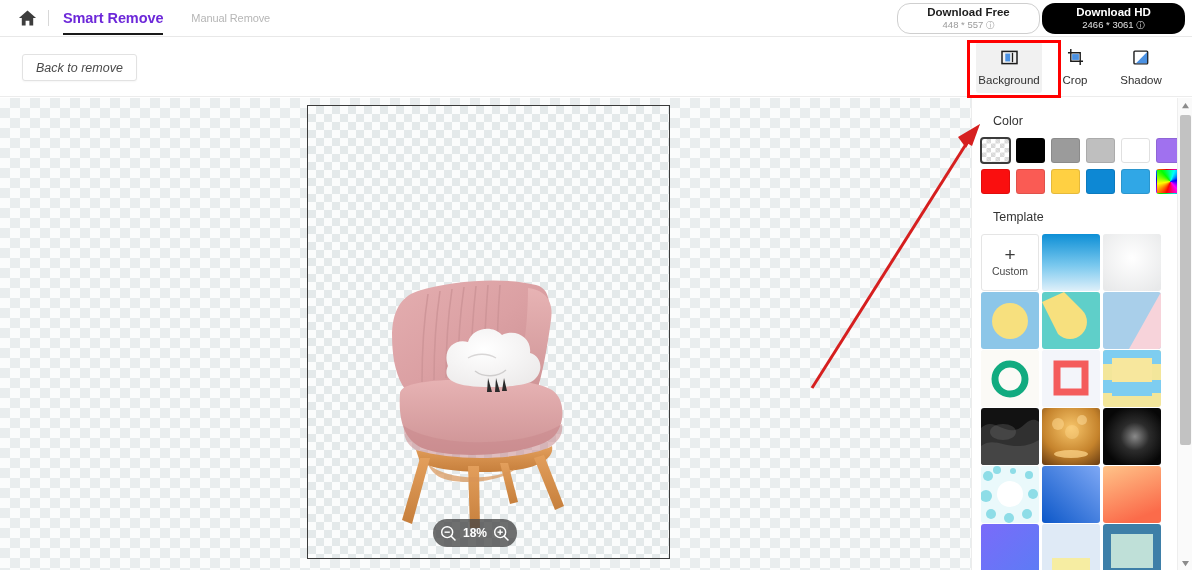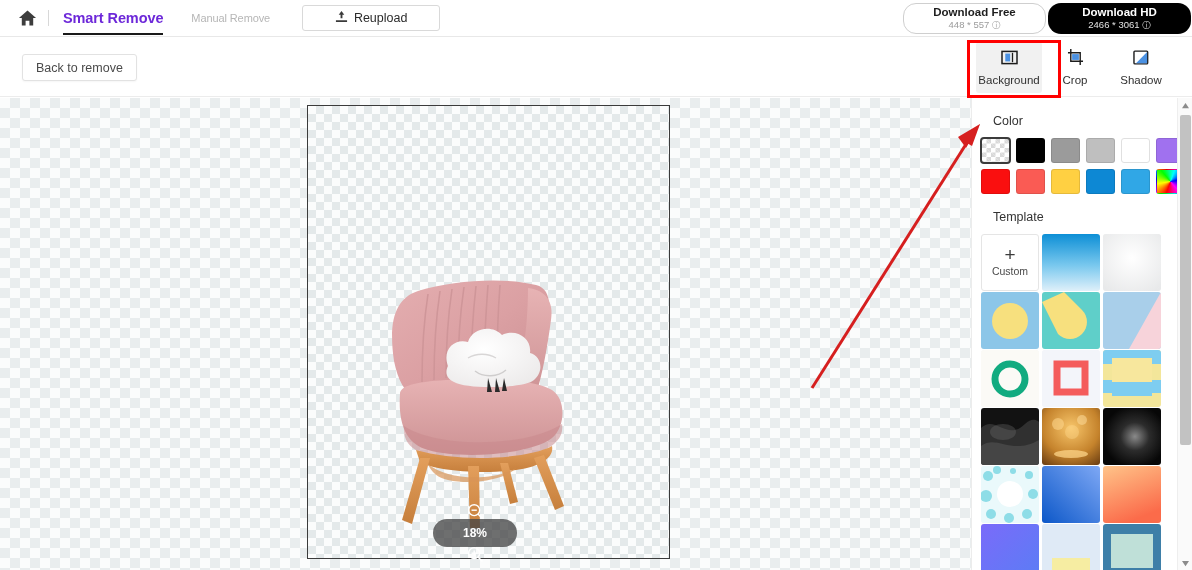--- a/index.html
+++ b/index.html
@@ -45,36 +45,37 @@
     position: absolute; right: 0; top: 0; height: 37px; display: flex; align-items: stretch;
   }
   .dl-btn {
     width: 143px; height: 31px; margin-top: 3px;
     display: flex; flex-direction: column; align-items: center; justify-content: center;
     cursor: pointer; line-height: 1.15; border-radius: 13px;
   }
   .dl-free { border: 1px solid #cfcfcf; background: #fff; }
   .dl-free .dl-title { font-size: 11.5px; font-weight: bold; color: #1d1d1d; }
   .dl-free .dl-sub { font-size: 9.5px; color: #9b9b9b; }
-  .dl-hd { background: #000; margin-left: 2px; margin-right: 1px; }
+  .dl-hd { background: #000; margin-left: 2px; margin-right: 7px; }
   .dl-hd .dl-title { font-size: 11.5px; font-weight: bold; color: #fff; }
   .dl-hd .dl-sub { font-size: 9.5px; color: #e2e2e2; }
   .dl-sub .info { font-size: 8.5px; }
 
   
   .subbar {
     position: absolute; top: 38px; left: 0; width: 1192px; height: 59px;
     background: #fff; border-bottom: 1px solid #ececec;
   }
   .back-btn {
     position: absolute; left: 22px; top: 16px;
     height: 27px; padding: 0 13px; border: 1px solid #e2e2e2; border-radius: 3px;
     background: #fff; font-size: 12.5px; color: #4a4a4a;
     display: flex; align-items: center; cursor: pointer;
     box-shadow: 0 1px 2px rgba(0,0,0,0.04);
+    font-style: italic;
   }
   .tools { position: absolute; right: 18px; top: 4px; display: flex; align-items: center; }
   .tool {
     width: 66px; height: 51px; display: flex; flex-direction: column;
     align-items: center; justify-content: center; gap: 5px; cursor: pointer;
     border-radius: 3px;
   }
   .tool.selected { background: #f1f1f1; }
   .tool-label { font-size: 11.5px; color: #303030; }
   .red-box {
@@ -102,21 +103,20 @@
       linear-gradient(45deg, #e4e9ea 25%, transparent 25%, transparent 75%, #e4e9ea 75%);
     background-size: 16px 16px;
     background-position: 0 0, 8px 8px;
   }
   .zoom-pill {
     position: absolute; left: 125px; bottom: 11px;
     width: 84px; height: 28px; border-radius: 14px;
     background: rgba(70,70,70,0.78);
     display: flex; align-items: center; justify-content: center; gap: 6px;
     z-index: 12;
-    flex-direction: column;
   }
   .zoom-pct { font-size: 12px; color: #fff; font-weight: bold; }
   .zoom-btn { width: 17px; height: 17px; cursor: pointer; display: block; }
 
   
   .chair { position: absolute; left: 68px; top: 152px; width: 236px; height: 270px; }
 
   
   .panel {
     position: absolute; top: 98px; right: 0; width: 221px; height: 472px;
@@ -168,28 +168,20 @@
 
   <div class="header">
     <div class="home-btn">
       <svg width="19" height="18" viewBox="0 0 20 18">
           <path d="M10 1 L19 9 H16 V17 H12 V12 H8 V17 H4 V9 H1 Z" fill="#3d3d3d"></path>
         </svg>
     </div>
     <div class="hdr-divider"></div>
     <div class="tab active">Smart Remove</div>
     <div class="tab inactive">Manual Remove</div>
-    <div class="reupload">
-      <span>
-        <svg width="13" height="13" viewBox="0 0 14 14">
-            <path d="M7 1 L10 5 H8 V9 H6 V5 H4 Z M1 11 H13 V13 H1 Z" fill="#3a3a3a"></path>
-          </svg>
-      </span>
-      <span>Reupload</span>
-    </div>
     <div class="hdr-right">
       <div class="dl-btn dl-free">
         <div class="dl-title">Download Free</div>
         <div class="dl-sub"><span>448 * 557</span> <span class="info">ⓘ</span></div>
       </div>
       <div class="dl-btn dl-hd">
         <div class="dl-title">Download HD</div>
         <div class="dl-sub"><span>2466 * 3061</span> <span class="info">ⓘ</span></div>
       </div>
     </div>

